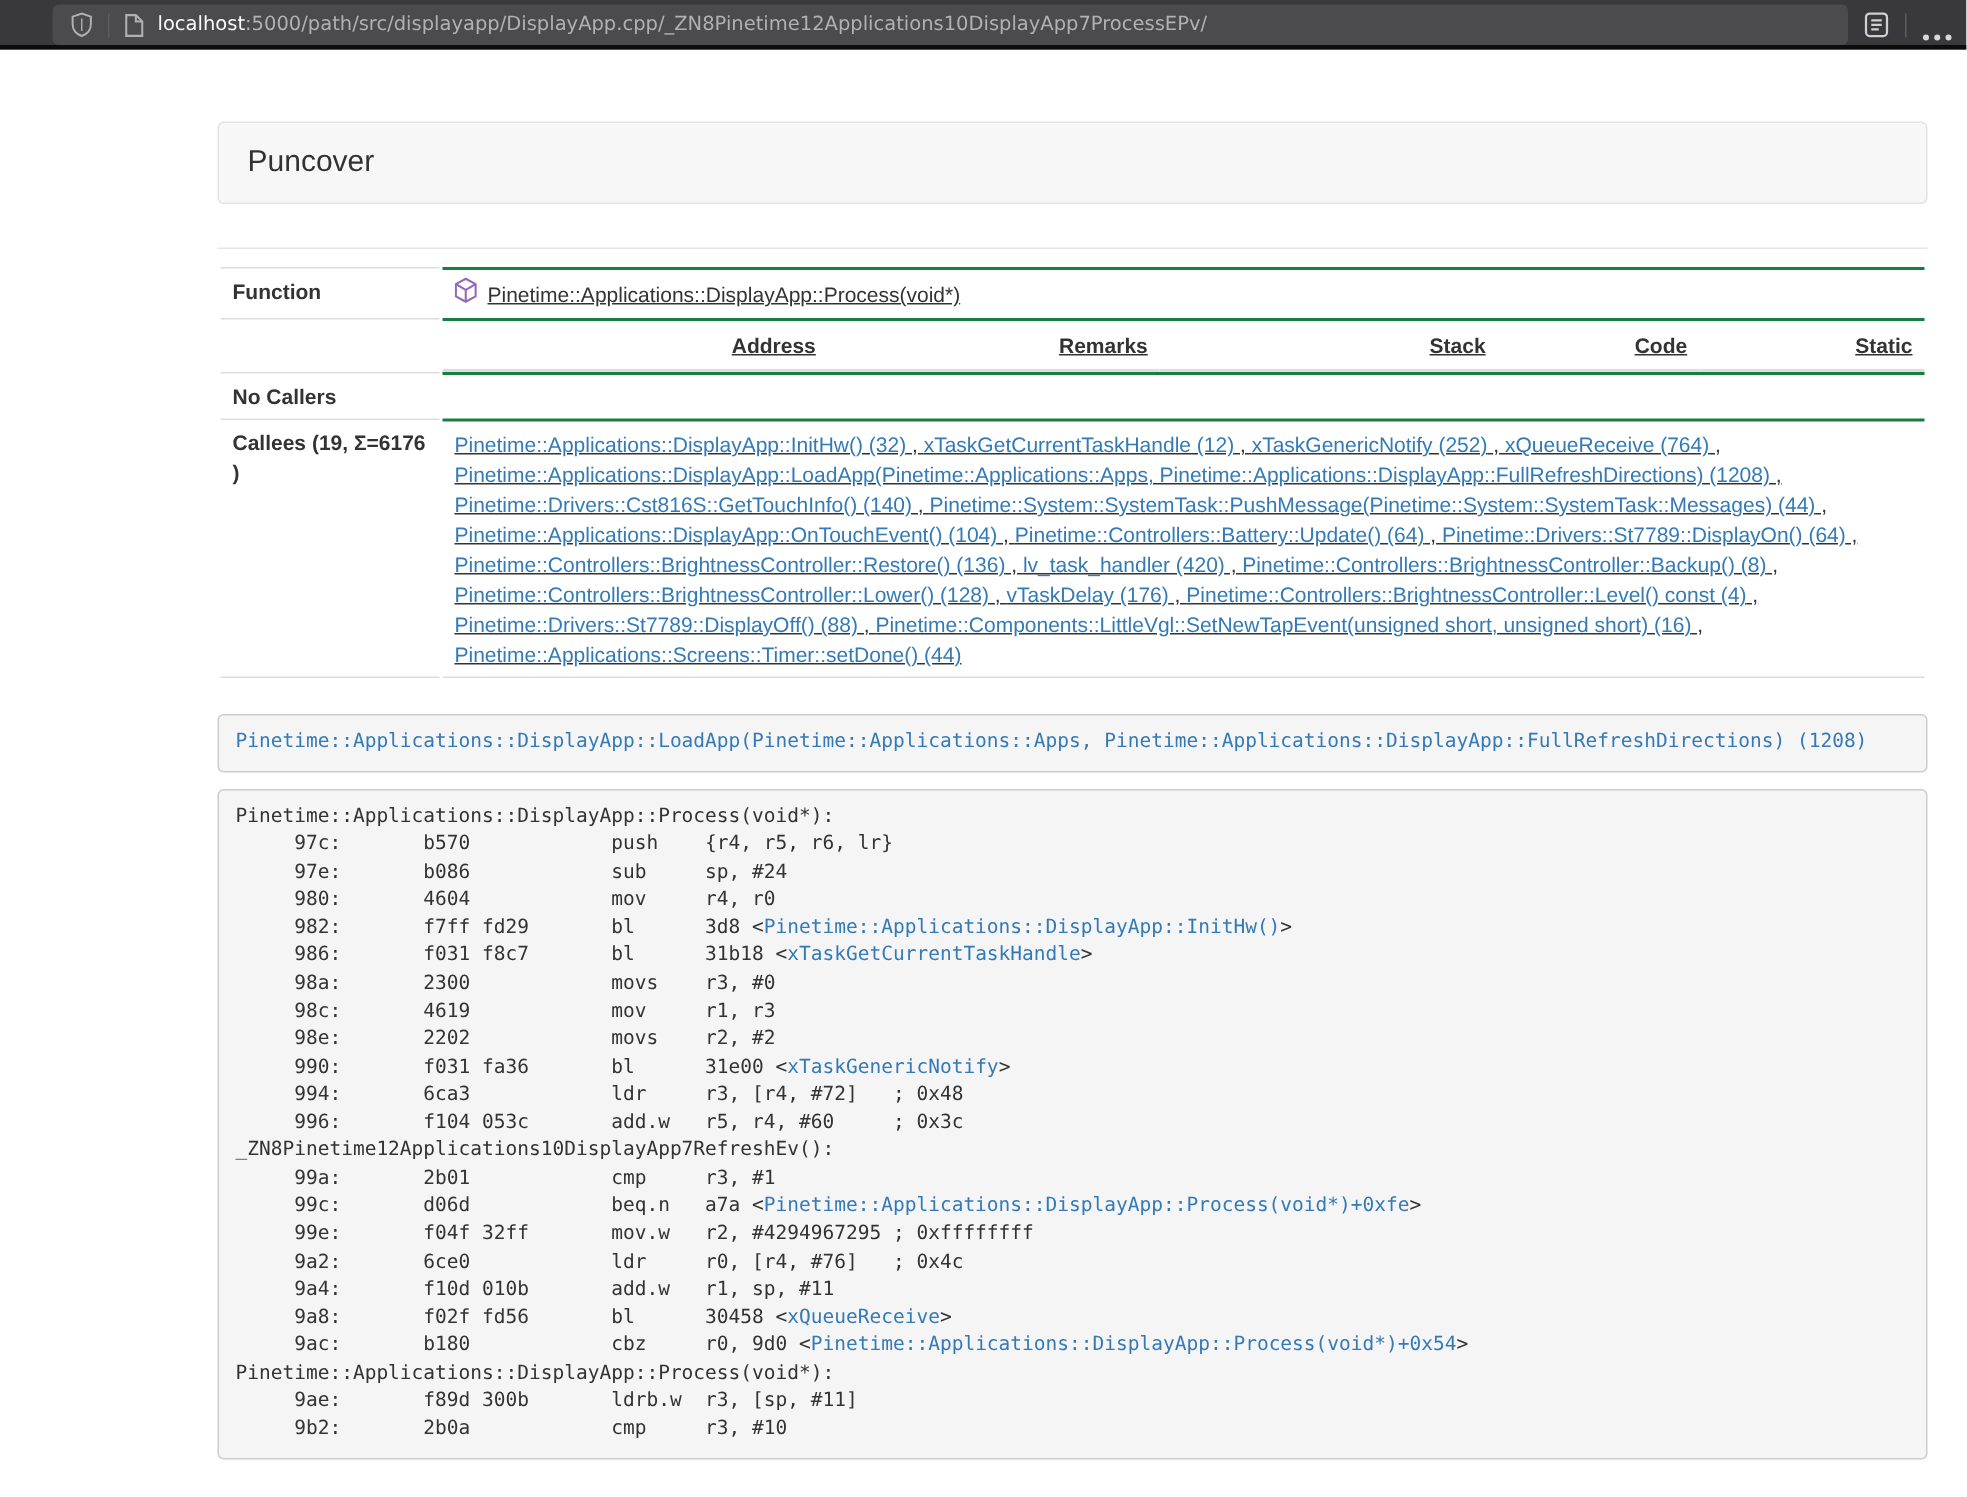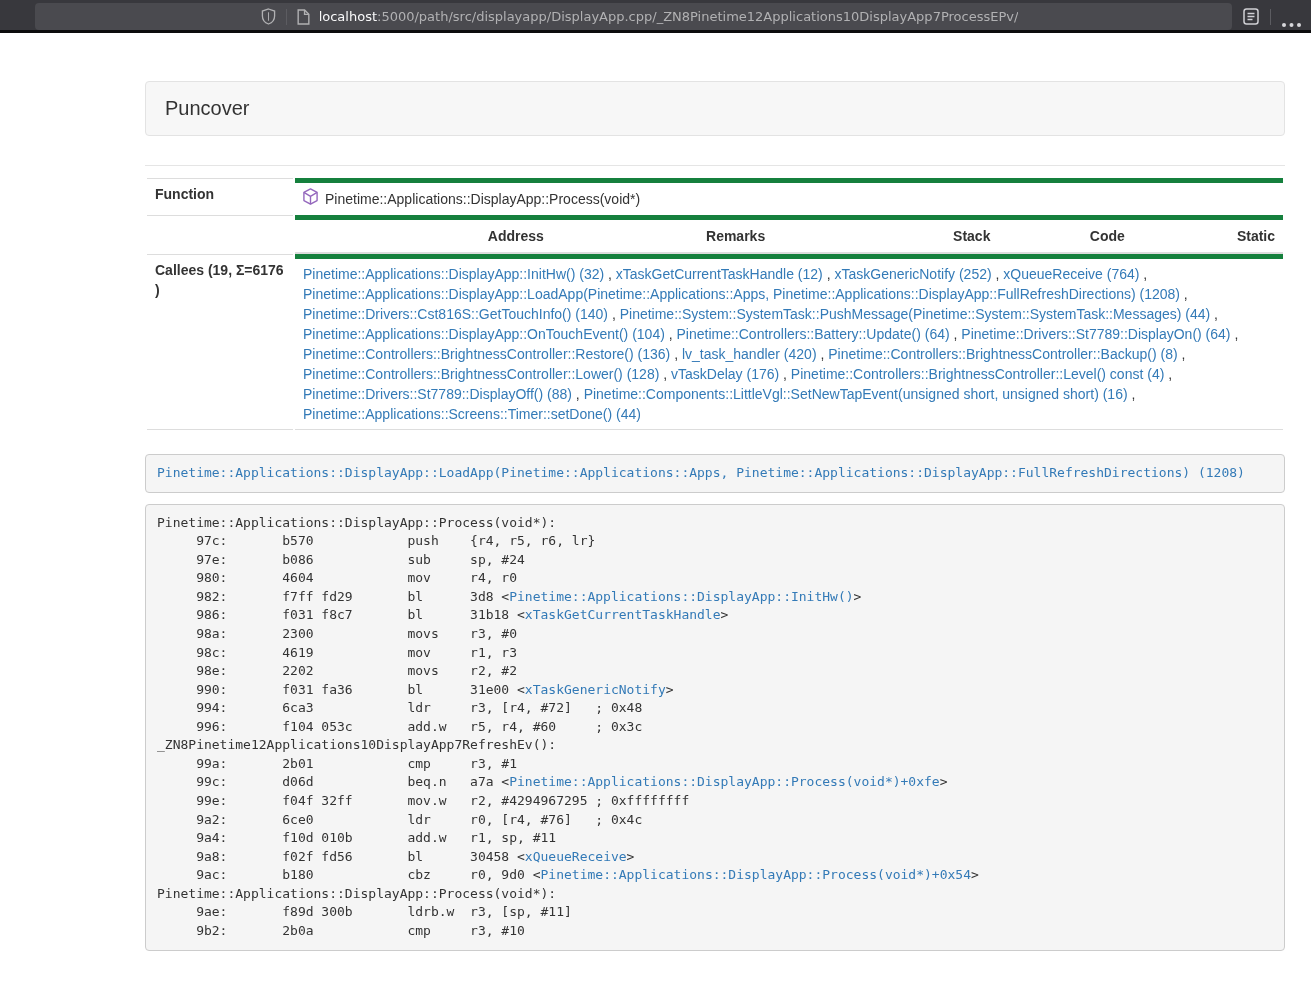--- a/index.html
+++ b/index.html
@@ -13,21 +13,21 @@
 
   
   .chrome {
     position: relative; height: 33px; background: #38383d;
     border-bottom: 3px solid #0c0c0d;
     font-family: "DejaVu Sans", sans-serif;
   }
   .url-field {
     position: absolute; left: 35px; top: 3px; width: 1197px; height: 27px;
     background: #4a4a4f; border-radius: 4px;
-    display: flex; align-items: center; justify-content: center;
+    display: flex; align-items: center;
   }
   .url-field .ic { display: inline-flex; align-items: center; }
   .chr-divider { width: 1px; height: 16px; background: #5c5c61; }
   .url-text {
     margin-left: 9px; font-size: 13px; color: #b1b1b3; white-space: nowrap;
     overflow: hidden;
   }
   .url-text .host { color: #f9f9fa; }
   .chrome-right-divider { position: absolute; left: 1270px; top: 9px; width: 1px; height: 16px; background: #5c5c61; }
   .reader-btn { position: absolute; left: 1242px; top: 7px; }
@@ -46,21 +46,21 @@
 
   .breadcrumb { margin-top: 15px; font-size: 16px; line-height: 20px; }
   .breadcrumb .sep { color: #777; }
   .breadcrumb .linenum { color: #333; }
 
   table.sym { width: 100%; margin-top: 12px; border-collapse: separate; border-spacing: 2px 0; font-size: 14px; line-height: 20px; }
   table.sym th.rowlabel {
     width: 146px; text-align: left; vertical-align: top; font-weight: bold;
     padding: 5px 8px; border-top: 1px solid #ddd;
   }
-  table.sym td.rowval { padding: 5px 8px; border-top: 5px solid #15803d; vertical-align: top; }
+  table.sym td.rowval { padding: 5px 8px; border-top: 2px solid #15803d; vertical-align: top; text-decoration: underline; }
   table.sym td.inner-td { padding: 0; }
   table.sym tr.last th, table.sym tr.last td { border-bottom: 1px solid #ddd; }
 
   table.inner { width: 100%; border-collapse: collapse; font-size: 14px; line-height: 20px; }
   table.inner th { text-align: right; font-weight: bold; padding: 6px 8px; border-bottom: 2px solid #ddd; }
   table.inner td { padding: 6px 8px; }
 
   .fn-cell { display: flex; align-items: center; }
   .cube { margin-right: 7px; flex: 0 0 auto; }
 
@@ -152,20 +152,24 @@
             <th>Address</th>
             <th>Remarks</th>
             <th>Stack</th>
             <th>Code</th>
             <th>Static</th>
           </tr>
         </tbody>
             </table>
       </td>
     </tr>
+    <tr>
+      <th class="rowlabel">No Callers</th>
+      <td class="rowval"></td>
+    </tr>
     <tr class="last">
       <th class="rowlabel">Callees (19, Σ=6176 )</th>
       <td class="rowval"><a href="#">Pinetime::Applications::DisplayApp::InitHw() (32)</a> , <a href="#">xTaskGetCurrentTaskHandle (12)</a> , <a href="#">xTaskGenericNotify (252)</a> , <a href="#">xQueueReceive (764)</a> , <a href="#">Pinetime::Applications::DisplayApp::LoadApp(Pinetime::Applications::Apps, Pinetime::Applications::DisplayApp::FullRefreshDirections) (1208)</a> , <a href="#">Pinetime::Drivers::Cst816S::GetTouchInfo() (140)</a> , <a href="#">Pinetime::System::SystemTask::PushMessage(Pinetime::System::SystemTask::Messages) (44)</a> , <a href="#">Pinetime::Applications::DisplayApp::OnTouchEvent() (104)</a> , <a href="#">Pinetime::Controllers::Battery::Update() (64)</a> , <a href="#">Pinetime::Drivers::St7789::DisplayOn() (64)</a> , <a href="#">Pinetime::Controllers::BrightnessController::Restore() (136)</a> , <a href="#">lv_task_handler (420)</a> , <a href="#">Pinetime::Controllers::BrightnessController::Backup() (8)</a> , <a href="#">Pinetime::Controllers::BrightnessController::Lower() (128)</a> , <a href="#">vTaskDelay (176)</a> , <a href="#">Pinetime::Controllers::BrightnessController::Level() const (4)</a> , <a href="#">Pinetime::Drivers::St7789::DisplayOff() (88)</a> , <a href="#">Pinetime::Components::LittleVgl::SetNewTapEvent(unsigned short, unsigned short) (16)</a> , <a href="#">Pinetime::Applications::Screens::Timer::setDone() (44)</a></td>
     </tr>
   </tbody>
     </table>
 
   <pre class="box snippet"><a href="#">Pinetime::Applications::DisplayApp::LoadApp(Pinetime::Applications::Apps, Pinetime::Applications::DisplayApp::FullRefreshDirections) (1208)</a></pre>
 
   <pre class="box disasm"><code>Pinetime::Applications::DisplayApp::Process(void*):

